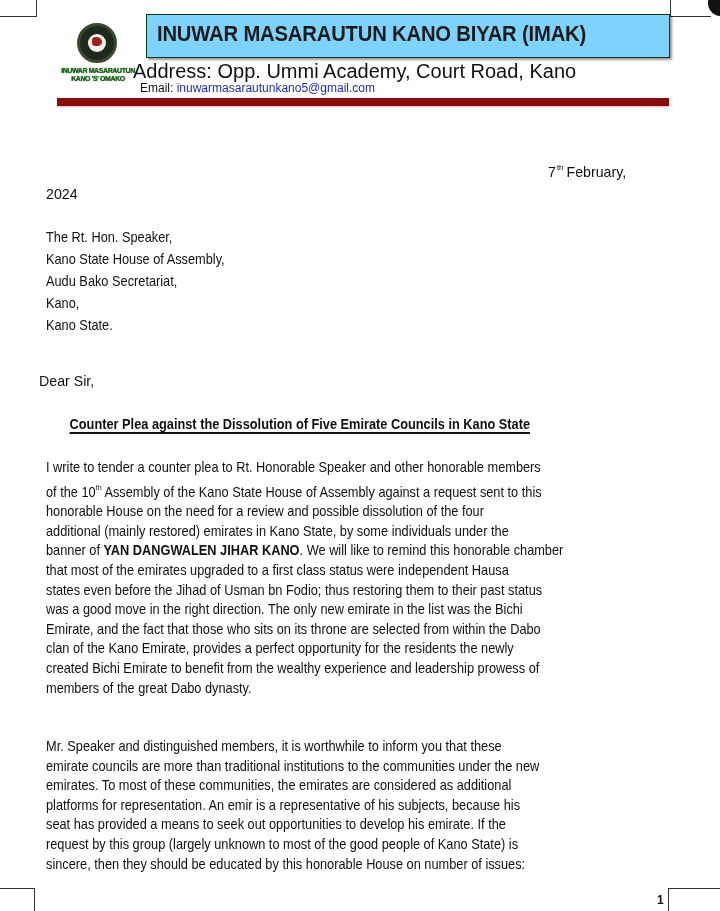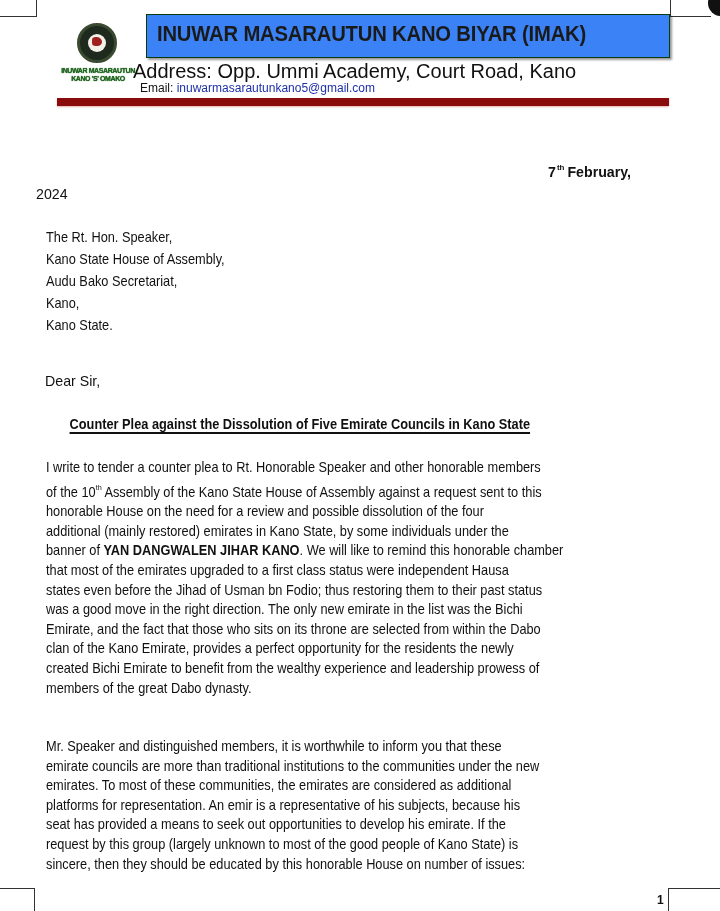--- a/index.html
+++ b/index.html
@@ -17,37 +17,37 @@
     .page-num { position: absolute; left: 657px; top: 893px; font-size: 12px; font-weight: bold; }
 
     .logo { position: absolute; left: 55px; top: 18px; width: 86px; height: 82px; }
     .logo-ring { position: absolute; left: 22px; top: 5px; width: 40px; height: 40px; border-radius: 50%;
       background: #1e2a1e; border: 3px solid #3a4a30; box-sizing: border-box; }
     .logo-inner { position: absolute; left: 8px; top: 8px; width: 18px; height: 18px; border-radius: 50%; background: #f4f0ea; }
     .logo-map { position: absolute; left: 4px; top: 3px; width: 10px; height: 9px; background: #a02020; border-radius: 40% 60% 50% 40%; }
     .logo-text { position: absolute; left: 0; top: 49px; width: 86px; text-align: center; font-size: 7px; line-height: 8px;
       font-weight: bold; color: #1a6b1a; letter-spacing: -0.4px; text-shadow: 0 0 1px #0a3a0a; }
 
-    .banner { position: absolute; left: 146px; top: 14px; width: 524px; height: 44px; background: #3b82f6;
+    .banner { position: absolute; left: 146px; top: 14px; width: 524px; height: 44px; background: #7dd3fc;
       border: 1px solid #0b3b0b; box-sizing: border-box; box-shadow: 2px 2px 2px rgba(0,0,0,0.4); }
     .banner-title { position: absolute; left: 10px; top: 6px; font-size: 22px; font-weight: bold; color: #1a1a1a;
       letter-spacing: -0.2px; white-space: nowrap; transform: scaleX(0.92); transform-origin: left; }
     .address { position: absolute; left: 133px; top: 60px; font-size: 20px; color: #111; white-space: nowrap; }
     .email { position: absolute; left: 140px; top: 81px; font-size: 12px; color: #111; white-space: nowrap; }
     .email .addr { color: #1d2fa8; }
     .red-rule { position: absolute; left: 57px; top: 98px; width: 612px; height: 8px; background: #8a0b0b;
       box-shadow: 0 1px 2px #e7b0b0; }
 
     .doc { position: absolute; left: 46px; font-size: 14.2px; line-height: 19.6px; white-space: nowrap;
       transform-origin: left top; }
-    .date { position: absolute; left: 548px; top: 163px; font-size: 14.2px; font-weight: bold; }
+    .date { position: absolute; left: 548px; top: 163px; font-size: 14.2px; }
     .date sup { font-size: 8px; vertical-align: 7px; margin-left: 1px; margin-right: 3px; }
-    .year { position: absolute; left: 36px; top: 186px; font-size: 14.2px; }
+    .year { position: absolute; left: 46px; top: 186px; font-size: 14.2px; }
     .recipient { top: 226px; line-height: 22px; }
-    .salutation { position: absolute; left: 45px; top: 373px; font-size: 14.2px; text-align: right; }
+    .salutation { position: absolute; left: 39px; top: 373px; font-size: 14.2px; text-align: right; }
     .subject { position: absolute; left: 44px; top: 416px; font-size: 14.2px; font-weight: bold;
       text-decoration: underline; text-underline-offset: 3px; text-decoration-thickness: 1.5px; white-space: nowrap; }
     .para1 { top: 458px; line-height: 19.6px; }
     .para2 { top: 737px; line-height: 19.6px; }
     .para .line { display: block; }
     .para sup { font-size: 8px; vertical-align: 7px; margin-right: 3px; }
     .bold { font-weight: bold; }
   </style>
 </head>
 <body>

